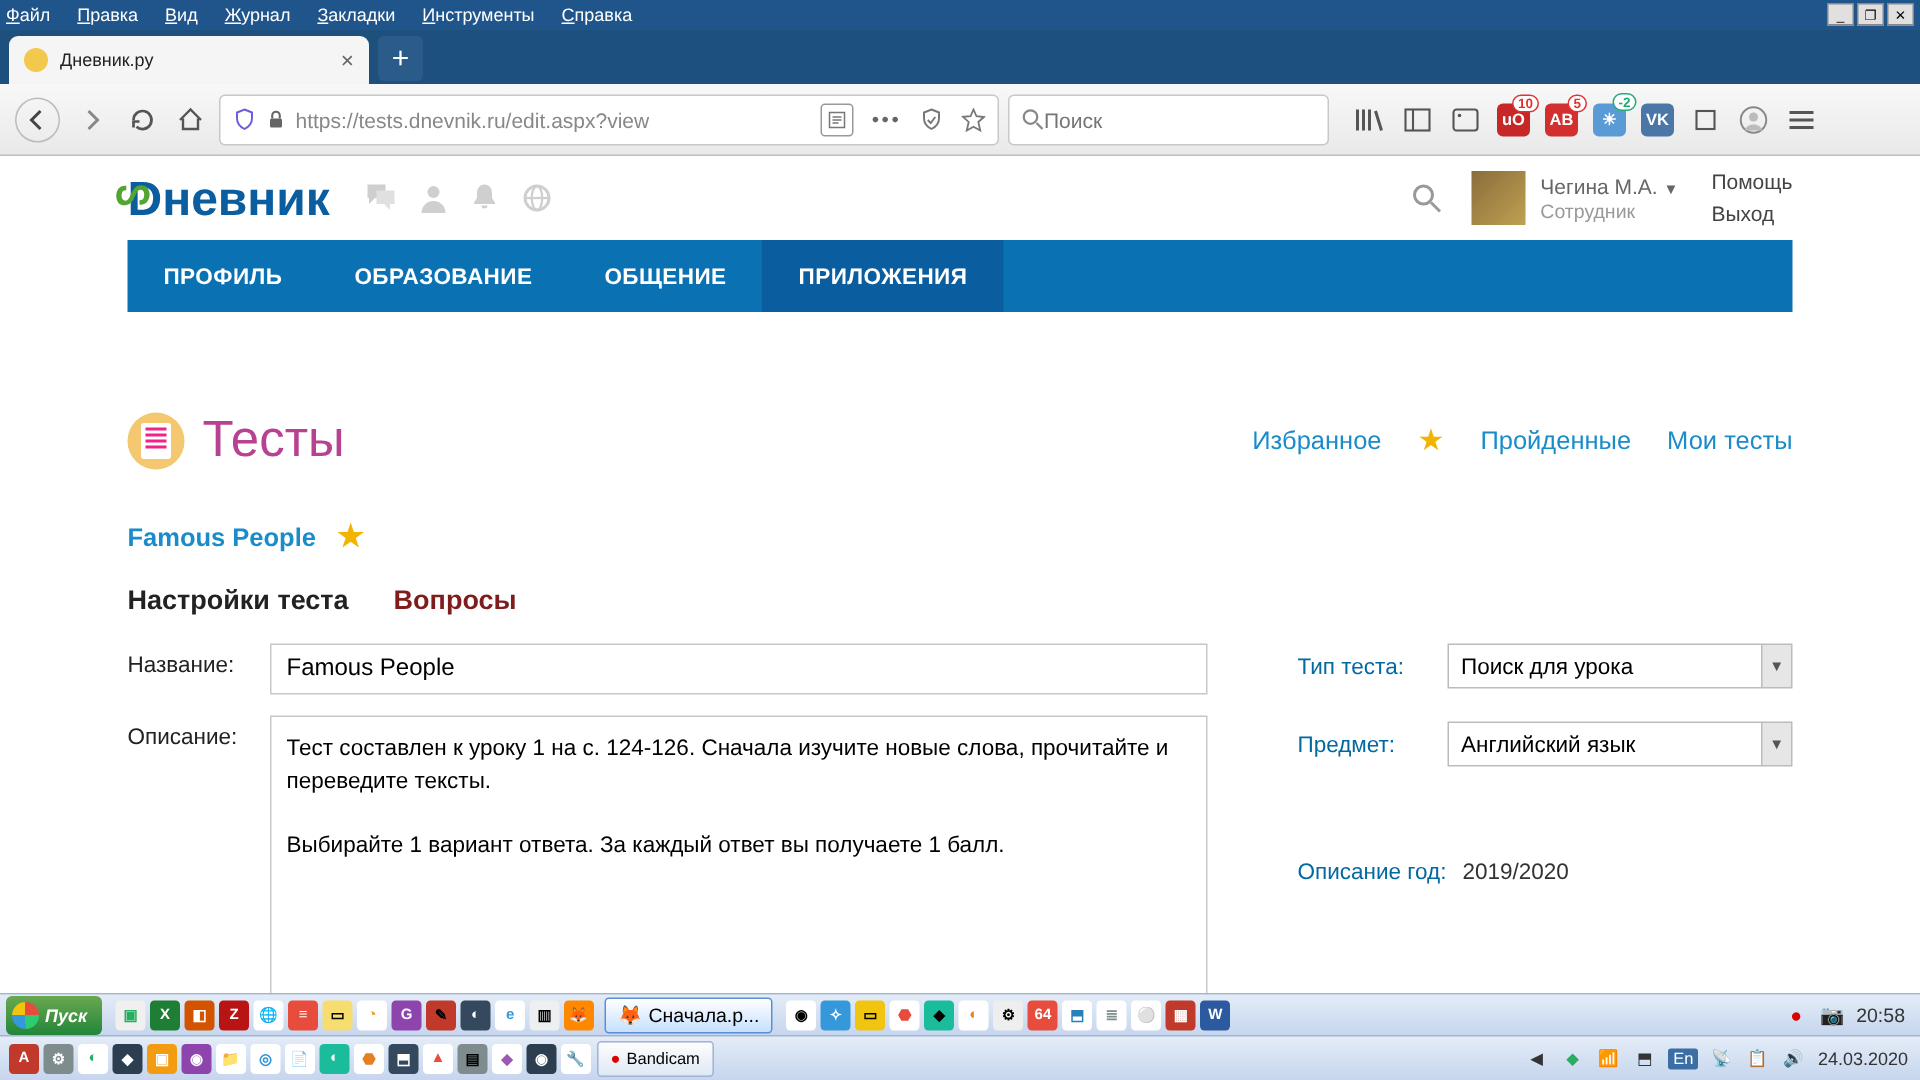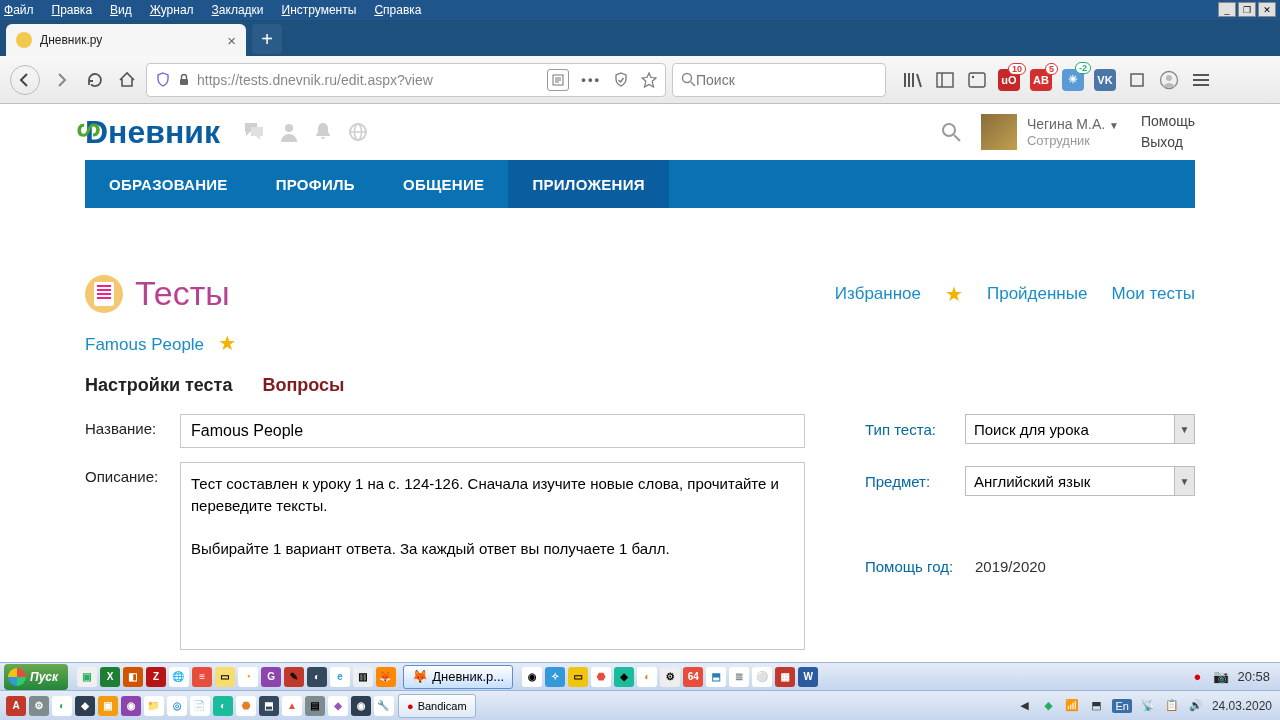--- a/index.html
+++ b/index.html
@@ -59,21 +59,21 @@
   .content { padding-top: 66px; }
   .page-title-row { display:flex; align-items:center; }
   .test-icon { width:38px; height:38px; background:#f3c870; border-radius:50%; display:flex; align-items:center; justify-content:center; margin-right:12px; }
   .test-icon .sheet { width:20px; height:24px; background:#fff; border-radius:2px; position:relative; }
   .test-icon .sheet::before { content:''; position:absolute; left:3px; top:3px; right:3px; height:2px; background:#e28; box-shadow: 0 4px 0 #e28, 0 8px 0 #e28, 0 12px 0 #e28; }
   h1.page-title { font-size:34px; color:#b74291; font-weight:normal; }
   .title-links { margin-left:auto; display:flex; align-items:center; gap:24px; font-size:17px; }
   .title-links a { color:#1a8cc9; text-decoration:none; }
   .star { color:#f3b300; font-size:20px; }
 
-  .crumb { margin-top:18px; font-size:17px; }
+  .crumb { margin-top:32px; font-size:17px;font-weight:bold; }
   .crumb a { color:#1a8cc9; text-decoration:none; }
 
   .tabs-row { margin-top:20px; font-size:18px; display:flex; gap:30px; align-items:baseline; }
   .tabs-row .current { font-weight:bold; color:#222; }
   .tabs-row a { color:#7f1d1d; text-decoration:none;font-weight:bold; }
 
   .form-area { margin-top:18px; display:flex; gap:60px; }
   .left-col { flex:1; }
   .field-row { display:flex; margin-bottom:14px; }
   .field-label { width:95px; font-size:15px; color:#222; padding-top:6px; }
@@ -287,22 +287,22 @@
         <div class="user-name"><span>Чегина М.А.</span> <span style="font-size:10px">▼</span></div>
         <div class="user-role">Сотрудник</div>
       </div>
       <div class="help-links">
         <div>Помощь</div>
         <div>Выход</div>
       </div>
     </div>
 
     <div class="main-nav">
+      <a>ПРОФИЛЬ</a>
       <a>ОБРАЗОВАНИЕ</a>
-      <a>ПРОФИЛЬ</a>
       <a>ОБЩЕНИЕ</a>
       <a class="active">ПРИЛОЖЕНИЯ</a>
     </div>
 
     <div class="content">
       <div class="page-title-row">
         <div class="test-icon">
             <div class="sheet"></div>
           </div>
         <h1 class="page-title">Тесты</h1>
@@ -348,21 +348,21 @@
           </div>
           <div class="r-row">
             <div class="r-label">Предмет:</div>
             <div class="dropdown">
               <span>Английский язык</span>
               <span class="dd-btn">▼</span>
             </div>
           </div>
           <div style="height:40px"></div>
           <div class="r-row">
-            <div class="r-label" style="width:110px">Помощь год:</div>
+            <div class="r-label" style="width:110px">Описание год:</div>
             <span class="r-val">2019/2020</span>
           </div>
         </div>
       </div>
     </div>
   </div>
 </div>
 
 <div class="taskbar2">
   <div class="start-btn">
@@ -380,21 +380,21 @@
     <div class="ti" style="background:#fff;color:#f39c12">◔</div>
     <div class="ti" style="background:#8e44ad;color:#fff">G</div>
     <div class="ti" style="background:#c0392b">✎</div>
     <div class="ti" style="background:#34495e;color:#fff">◐</div>
     <div class="ti" style="background:#fff;color:#3498db">e</div>
     <div class="ti" style="background:#ecf0f1">▥</div>
     <div class="ti" style="background:#ff8800;color:#fff">🦊</div>
   </div>
   <div class="task-item active">
     <span style="color:#ff8800">🦊</span>
-      <span>Дневник.р...</span>
+      <span>Сначала.р...</span>
   </div>
   <div class="task-icons">
     <div class="ti" style="background:#fff">◉</div>
     <div class="ti" style="background:#3498db;color:#fff">✧</div>
     <div class="ti" style="background:#f1c40f">▭</div>
     <div class="ti" style="background:#fff;color:#e74c3c">⬣</div>
     <div class="ti" style="background:#1abc9c">◆</div>
     <div class="ti" style="background:#fff;color:#e67e22">◐</div>
     <div class="ti" style="background:#eee">⚙</div>
     <div class="ti" style="background:#e74c3c;color:#fff">64</div>

